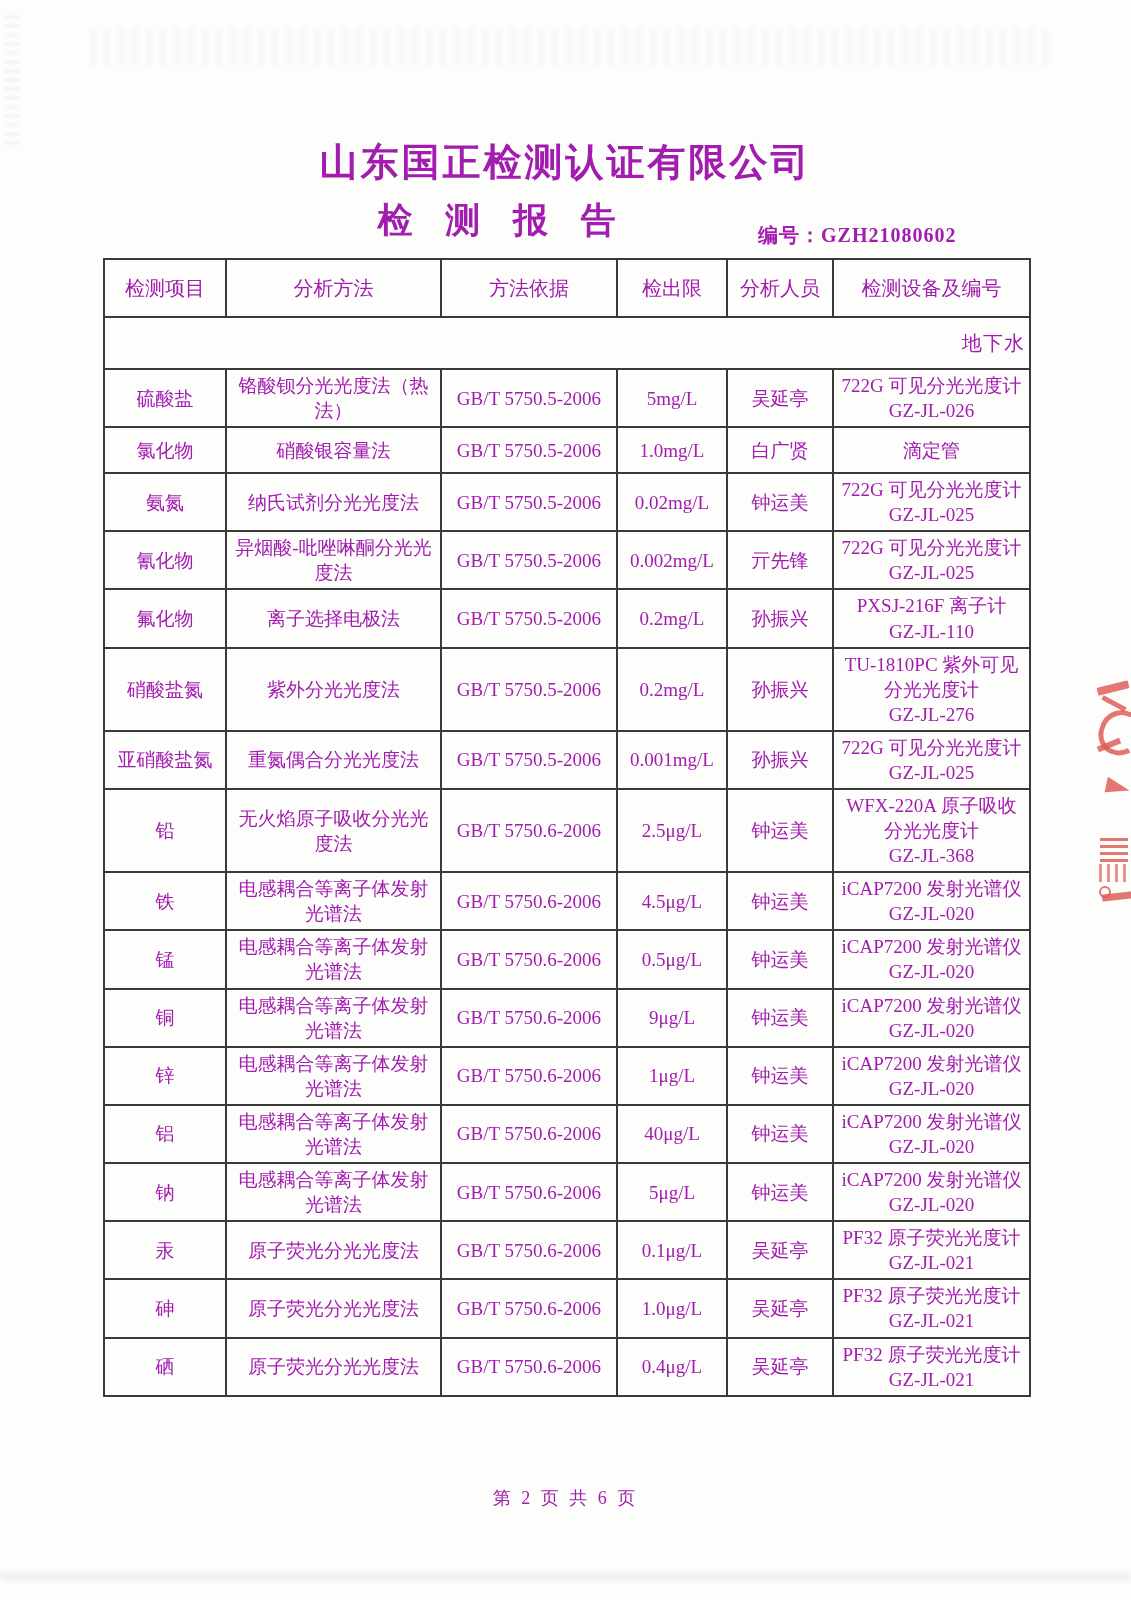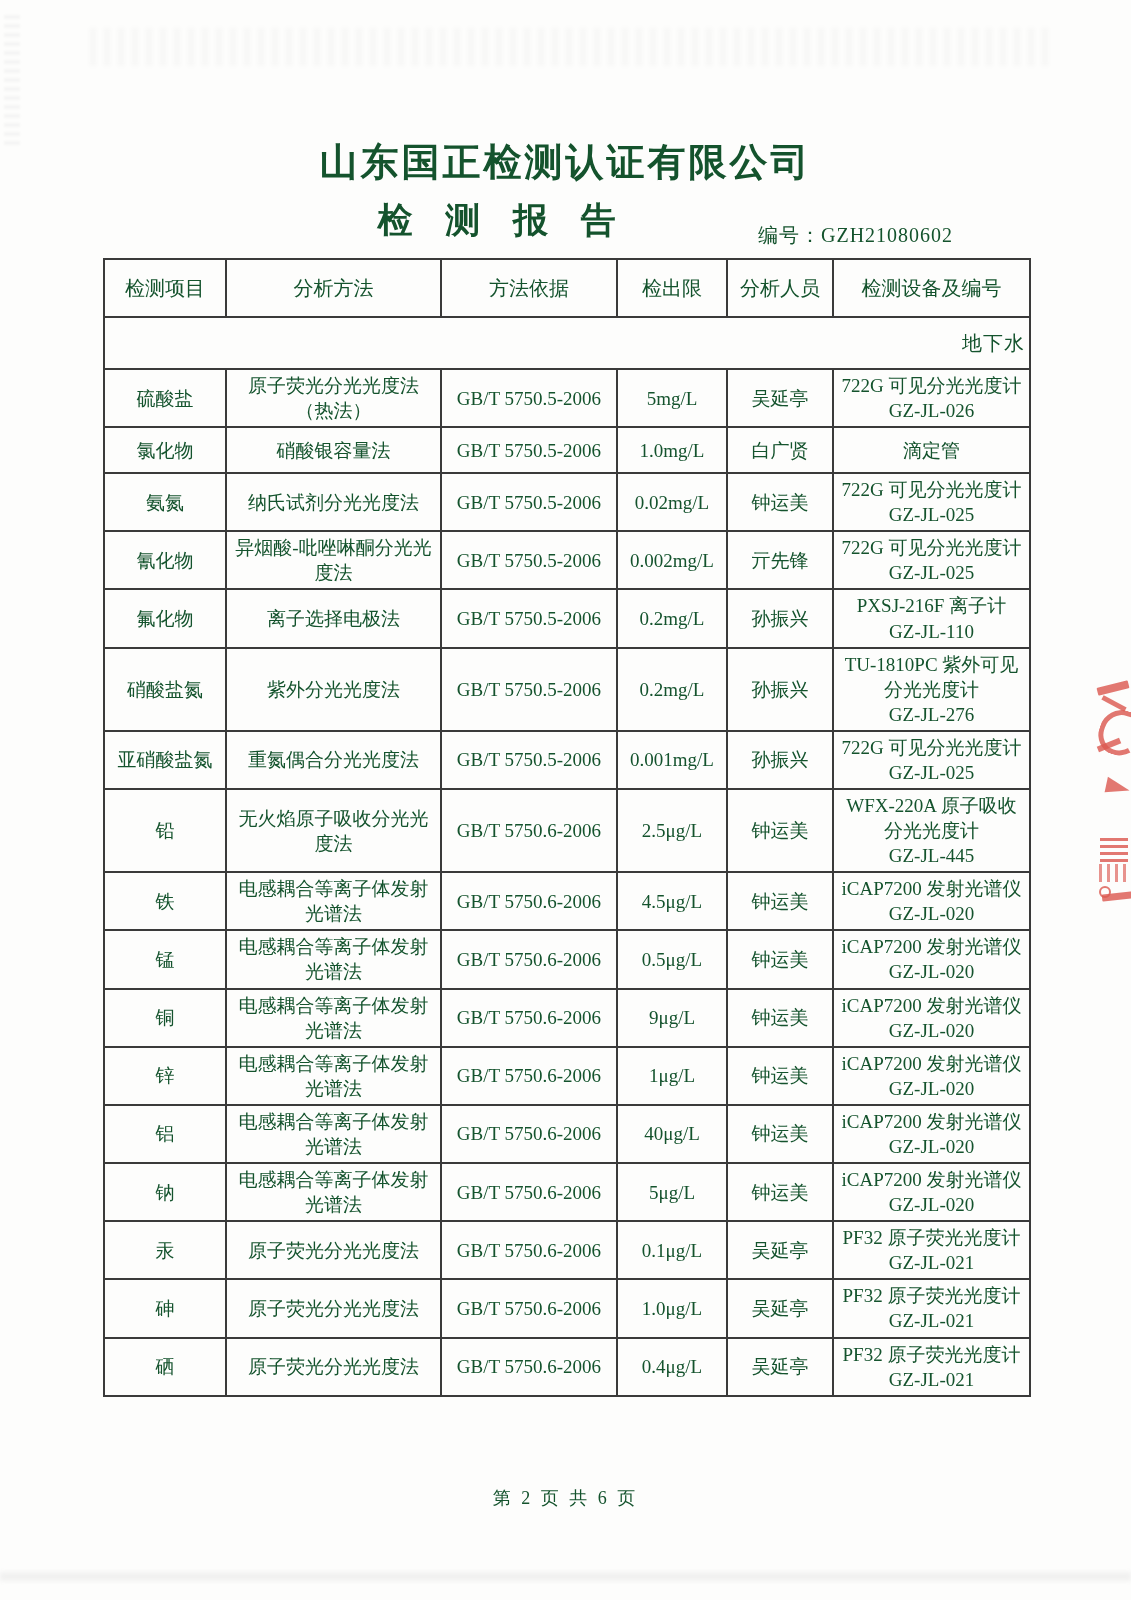--- a/index.html
+++ b/index.html
@@ -2,21 +2,21 @@
 <html><head>
 <meta charset="utf-8">
 <style>
   html,body{margin:0;padding:0;background:#ffffff;}
   .page{
     position:relative;
     width:1131px;height:1600px;
     background:#fdfdfc;
     overflow:hidden;
     font-family:"Liberation Serif","DejaVu Serif",serif;
-    color:#14532d;
+    color:#a21caf;
   }
   
   .noise-top{
     position:absolute;top:28px;left:90px;width:960px;height:38px;
     background:repeating-linear-gradient(90deg,#888 0 6px,transparent 6px 14px);
     opacity:0.05;filter:blur(2px);
   }
   .noise-left{
     position:absolute;top:15px;left:4px;width:16px;height:130px;
     background:repeating-linear-gradient(0deg,#777 0 4px,transparent 4px 9px);
@@ -28,21 +28,21 @@
   }
   .company-title{
     position:absolute;top:137px;left:0;width:1131px;
     text-align:center;font-size:38px;font-weight:bold;
     letter-spacing:3px;white-space:nowrap;
   }
   .report-line{position:absolute;top:197px;left:0;width:1005px;text-align:center;}
   .report-title{font-size:35px;font-weight:bold;letter-spacing:12px;white-space:pre;}
   .report-no{
     position:absolute;top:222px;left:758px;
-    font-size:20px;letter-spacing:1px;white-space:nowrap;
+    font-size:20px;letter-spacing:1px;white-space:nowrap;font-weight:bold;
   }
   table.report{
     position:absolute;top:258px;left:103px;
     width:926px;border-collapse:collapse;table-layout:fixed;
   }
   table.report th, table.report td{
     border:2px solid #3a3a3a;
     text-align:center;vertical-align:middle;
     padding:3px 4px;
     font-size:19px;line-height:1.32;
@@ -125,21 +125,21 @@
       </tr>
     </thead>
     <tbody>
       <tr class="section-row">
         <td colspan="6">地下水</td>
       </tr>
     </tbody>
     <tbody id="rows-body">
         <tr class="data-row">
     <td class="cell-item">硫酸盐</td>
-    <td class="cell-method">原子荧光分光光度法（热法）</td>
+    <td class="cell-method">铬酸钡分光光度法（热法）</td>
     <td class="cell-basis">GB/T 5750.5-2006</td>
     <td class="cell-limit">5mg/L</td>
     <td class="cell-analyst">吴延亭</td>
     <td class="cell-equipment">722G 可见分光光度计
 GZ-JL-026</td>
   </tr>
         <tr class="data-row">
     <td class="cell-item">氯化物</td>
     <td class="cell-method">硝酸银容量法</td>
     <td class="cell-basis">GB/T 5750.5-2006</td>
@@ -194,21 +194,21 @@
 GZ-JL-025</td>
   </tr>
         <tr class="data-row">
     <td class="cell-item">铅</td>
     <td class="cell-method">无火焰原子吸收分光光度法</td>
     <td class="cell-basis">GB/T 5750.6-2006</td>
     <td class="cell-limit">2.5μg/L</td>
     <td class="cell-analyst">钟运美</td>
     <td class="cell-equipment">WFX-220A 原子吸收
 分光光度计
-GZ-JL-445</td>
+GZ-JL-368</td>
   </tr>
         <tr class="data-row">
     <td class="cell-item">铁</td>
     <td class="cell-method">电感耦合等离子体发射光谱法</td>
     <td class="cell-basis">GB/T 5750.6-2006</td>
     <td class="cell-limit">4.5μg/L</td>
     <td class="cell-analyst">钟运美</td>
     <td class="cell-equipment">iCAP7200 发射光谱仪
 GZ-JL-020</td>
   </tr>

